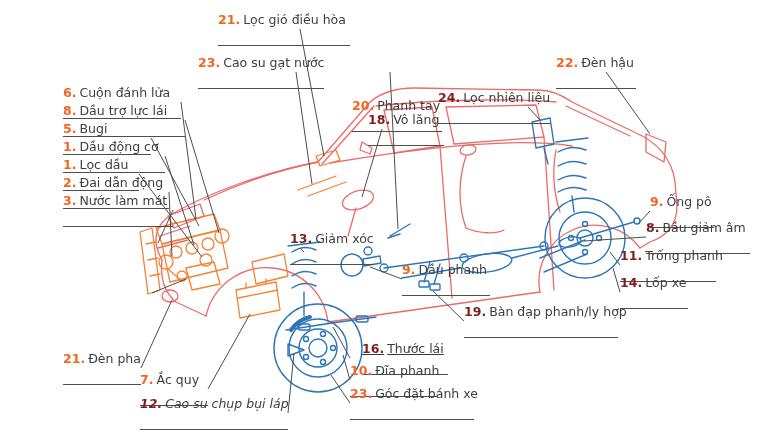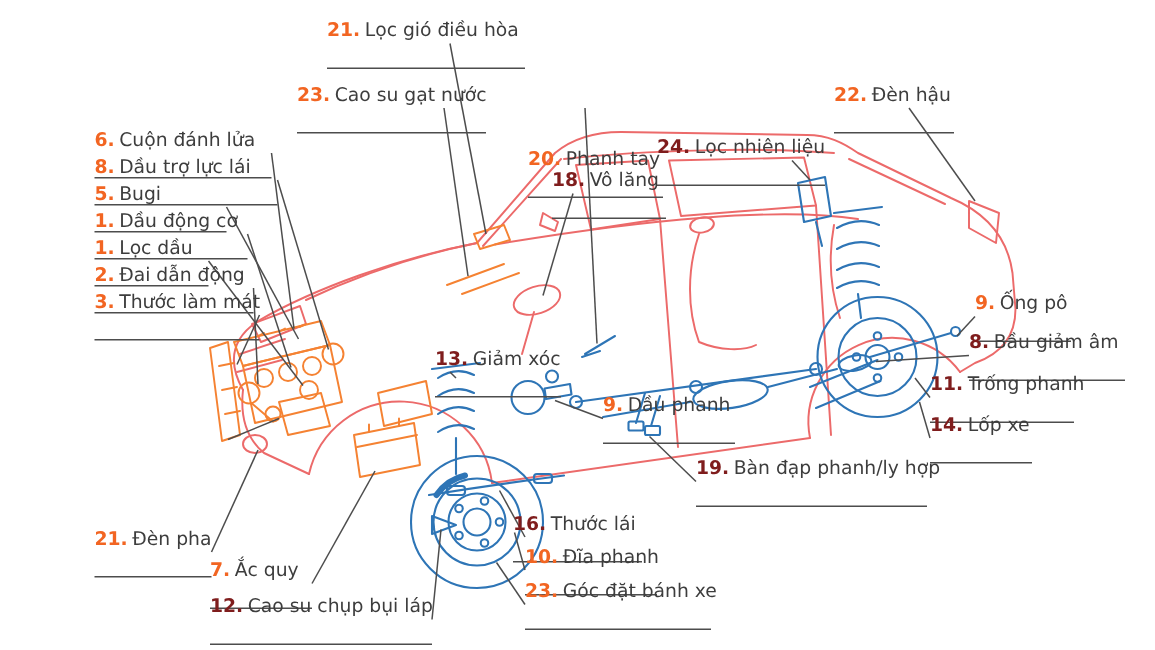--- a/index.html
+++ b/index.html
@@ -179,28 +179,28 @@
       <div class="label" style="left: 352px; top: 55px; width: 90px; margin-top: 43px;"><span class="num orange">20.</span><span class="txt">Phanh tay</span></div>
       <div class="label" style="left: 556px; top: 55px; width: 80px;"><span class="num orange">22.</span><span class="txt">Đèn hậu</span></div>
       <div class="label" style="left: 438px; top: 90px; width: 112px;"><span class="num gray">24.</span><span class="txt">Lọc nhiên liệu</span></div>
       <div class="label" style="left: 368px; top: 112px; width: 76px;"><span class="num gray">18.</span><span class="txt">Vô lăng</span></div>
       <div class="label" style="left: 63px; top: 85px; width: 118px;"><span class="num orange">6.</span><span class="txt">Cuộn đánh lửa</span></div>
       <div class="label" style="left: 63px; top: 103px; width: 122px;"><span class="num orange">8.</span><span class="txt">Dầu trợ lực lái</span></div>
       <div class="label" style="left: 63px; top: 121px; width: 88px;"><span class="num orange">5.</span><span class="txt">Bugi</span></div>
       <div class="label" style="left: 63px; top: 139px; width: 102px;"><span class="num orange">1.</span><span class="txt">Dầu động cơ</span></div>
       <div class="label" style="left: 63px; top: 157px; width: 76px;"><span class="num orange">1.</span><span class="txt">Lọc dầu</span></div>
       <div class="label" style="left: 63px; top: 175px; width: 106px;"><span class="num orange">2.</span><span class="txt">Đai dẫn động</span></div>
-      <div class="label" style="left: 63px; top: 193px; width: 110px;"><span class="num orange">3.</span><span class="txt">Thước làm mát</span></div>
+      <div class="label" style="left: 63px; top: 193px; width: 110px;"><span class="num orange">3.</span><span class="txt">Nước làm mát</span></div>
       <div class="label" style="left: 63px; top: 351px; width: 78px;"><span class="num orange">21.</span><span class="txt">Đèn pha</span></div>
       <div class="label" style="left: 140px; top: 372px; width: 68px;"><span class="num orange">7.</span><span class="txt">Ắc quy</span></div>
-      <div class="label" style="left: 140px; top: 396px; width: 148px;"><span class="num gray">12.</span><span class="txt">Cao su chụp bụi láp</span></div>
+      <div class="label" style="left: 140px; top: 396px; width: 148px; font-style: italic;"><span class="num gray">12.</span><span class="txt">Cao su chụp bụi láp</span></div>
       <div class="label" style="left: 290px; top: 231px; width: 84px;"><span class="num gray">13.</span><span class="txt">Giảm xóc</span></div>
       <div class="label" style="left: 402px; top: 262px; width: 88px;"><span class="num orange">9.</span><span class="txt">Dầu phanh</span></div>
       <div class="label" style="left: 464px; top: 304px; width: 154px;"><span class="num gray">19.</span><span class="txt">Bàn đạp phanh/ly hợp</span></div>
-      <div class="label" style="left: 342px; top: 341px; width: 86px;"><span class="num gray">16.</span><span class="txt">Thước lái</span></div>
+      <div class="label" style="left: 362px; top: 341px; width: 86px; text-decoration: underline;"><span class="num gray">16.</span><span class="txt">Thước lái</span></div>
       <div class="label" style="left: 350px; top: 363px; width: 88px;"><span class="num orange">10.</span><span class="txt">Đĩa phanh</span></div>
       <div class="label" style="left: 350px; top: 386px; width: 124px;"><span class="num orange">23.</span><span class="txt">Góc đặt bánh xe</span></div>
       <div class="label" style="left: 650px; top: 194px; width: 64px;"><span class="num orange">9.</span><span class="txt">Ống pô</span></div>
       <div class="label" style="left: 646px; top: 220px; width: 104px;"><span class="num gray">8.</span><span class="txt">Bầu giảm âm</span></div>
       <div class="label" style="left: 620px; top: 248px; width: 96px;"><span class="num gray">11.</span><span class="txt">Trống phanh</span></div>
       <div class="label" style="left: 620px; top: 275px; width: 68px;"><span class="num gray">14.</span><span class="txt">Lốp xe</span></div>
     </div>
 
 </div>
 

